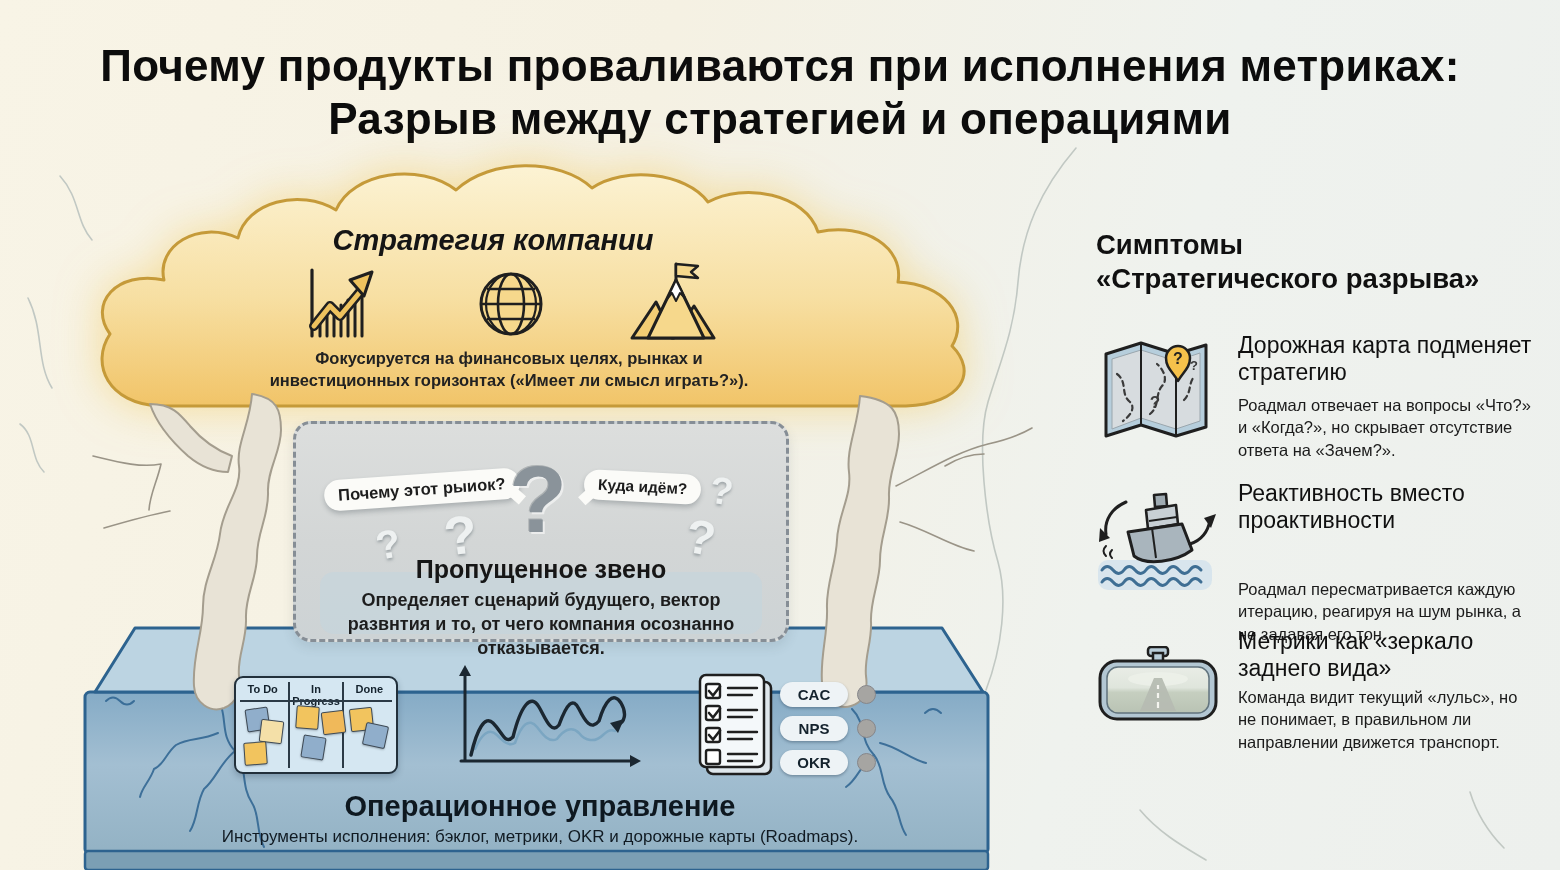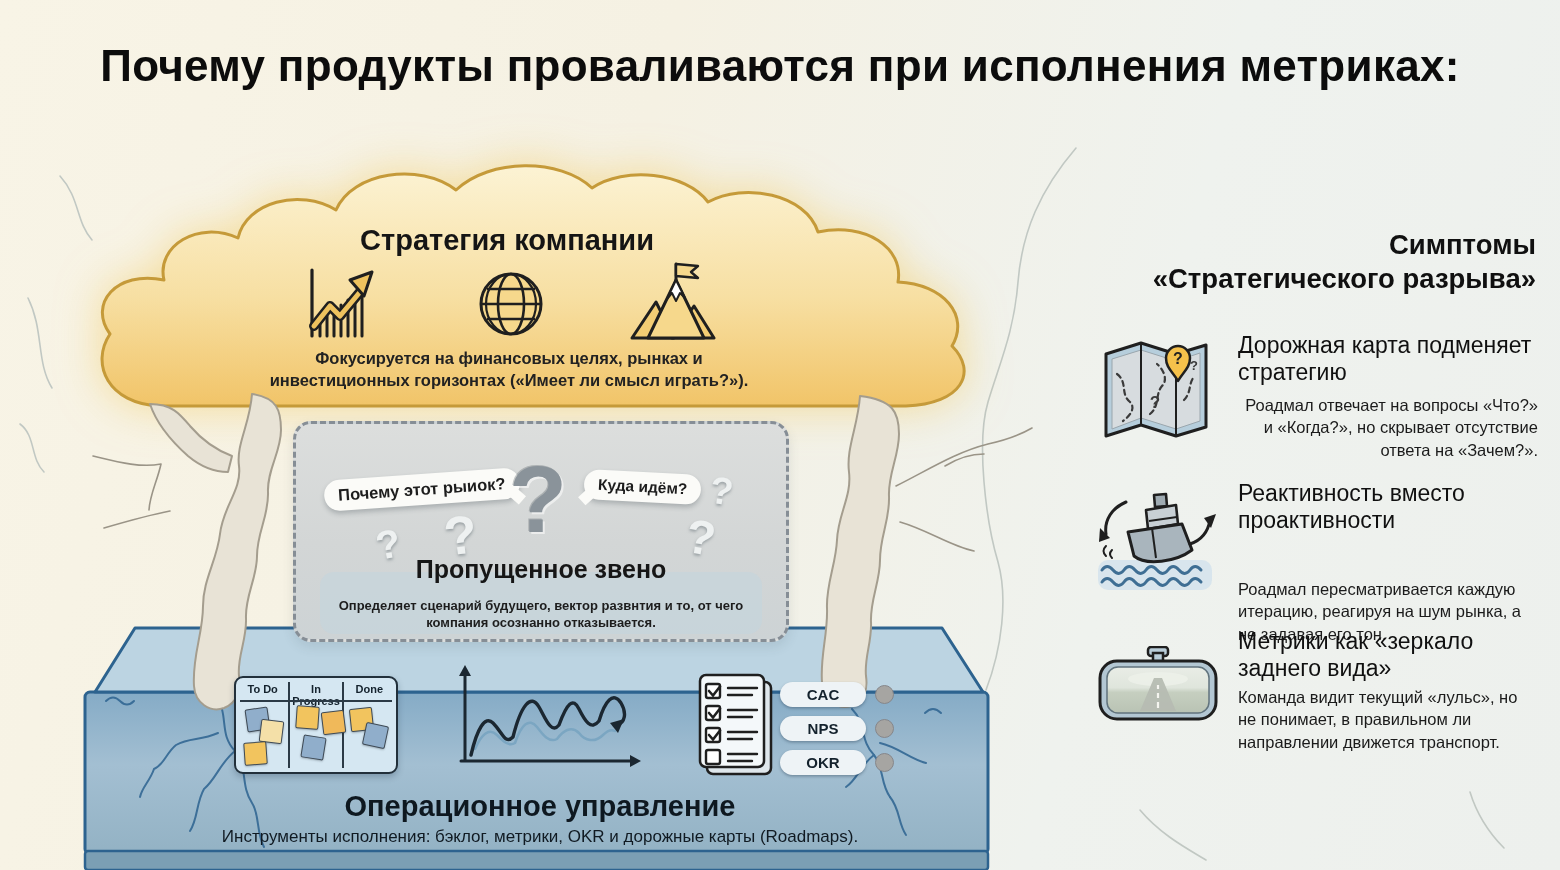--- a/index.html
+++ b/index.html
@@ -17,65 +17,66 @@
     border:3px dashed #868e96;box-shadow:0 5px 12px rgba(60,70,80,.12);}
   .vb-heading{font-size:27px;font-weight:bold;color:#1a1a1a;}
   .bubble{position:absolute;background:#fbfbf8;border-radius:17px;padding:6px 14px;font-size:16.5px;font-weight:bold;
     color:#1d1d1d;box-shadow:0 3px 5px rgba(40,50,60,.25);white-space:nowrap;}
   .bubble .tail{position:absolute;width:11px;height:11px;background:#fbfbf8;transform:rotate(45deg);}
   .bigq{font-size:95px;font-weight:bold;color:#8a939a;line-height:1;
     text-shadow:2px 2px 0 rgba(255,255,255,.55),-1px -1px 0 rgba(95,104,110,.35);}
   .sq{position:absolute;font-weight:bold;color:#eef1f1;text-shadow:0 2px 3px rgba(110,120,126,.55);line-height:1;}
   .vb-sub{font-size:25px;font-weight:bold;color:#161616;}
   .vb-panel{position:absolute;left:24px;top:148px;width:442px;height:62px;border-radius:14px;background:rgba(195,214,223,.55);}
-  .vb-desc{font-size:13px;font-weight:bold;line-height:1.34;color:#1d1d1d;margin-top:9px;}
+  .vb-desc{font-size:18px;font-weight:bold;line-height:1.34;color:#1d1d1d;}
   .ops-heading{font-size:29px;font-weight:bold;color:#0e1820;}
   .ops-desc{font-size:17px;color:#101a22;}
   .kb{left:234px;top:676px;width:160px;height:94px;background:#d5e7f2;border:2.5px solid #22303b;border-radius:9px;box-shadow:0 3px 6px rgba(20,40,60,.25);}
   .kb-head{position:absolute;top:0;left:0;width:100%;height:22px;display:flex;}
   .kb-head span{flex:1;text-align:center;font-size:11px;font-weight:bold;color:#14222d;padding-top:5px;}
   .kb-vline{position:absolute;top:4px;bottom:4px;width:2px;background:#2b3a46;}
   .kb-hline{position:absolute;left:4px;right:4px;top:22px;height:2px;background:#2b3a46;}
   .note{position:absolute;width:21px;height:21px;border:1.8px solid #3e4a55;border-radius:2px;box-shadow:0 1px 2px rgba(30,40,50,.3);}
   .badge-row{display:flex;align-items:center;margin-bottom:9px;}
-  .pill{min-width:50px;text-align:center;background:#eef3f6;border-radius:14px;padding:4px 18px;font-size:15px;font-weight:bold;color:#14222d;box-shadow:0 1.5px 3px rgba(20,40,60,.35);}
+  .pill{min-width:50px;text-align:center;background:#eef3f6;border-radius:14px;padding:4px 9px;font-size:15px;font-weight:bold;color:#14222d;box-shadow:0 1.5px 3px rgba(20,40,60,.35);}
   .dot{width:17px;height:17px;border-radius:50%;background:#a6a5a2;border:1.5px solid #86868a;margin-left:9px;}
-  .sym-h{font-size:27.5px;font-weight:bold;line-height:1.25;color:#101010;text-align:right;}
+  .sym-h{font-size:27.5px;font-weight:bold;line-height:1.25;color:#101010;}
   .sym-t{font-size:23px;font-weight:normal;line-height:1.18;color:#101010;}
   .sym-b{font-size:16.5px;line-height:1.35;color:#1b1b1b;font-weight:bold;}
 </style>
 </head>
 <body>
 
 <div id="stage">
 
   <svg class="abs" style="left:0;top:0;" width="1560" height="870" viewBox="0 0 1560 870">
     <g fill="none" stroke="#c1c8c3" stroke-width="1.6" stroke-linecap="round">
       <path d="M1076 148 C1040 190 1022 232 1018 282 C1014 332 1000 362 988 402 C976 442 986 522 998 562 C1008 598 1002 648 986 690"></path>
       <path d="M28 298 C44 330 36 362 52 388"></path>
       <path d="M20 424 C36 436 30 458 44 472"></path>
       <path d="M60 176 C80 198 76 222 92 240"></path>
       <path d="M1140 810 C1160 834 1186 848 1206 860"></path>
       <path d="M1470 792 C1478 818 1492 836 1504 848"></path>
     </g>
   </svg>
 
   <div class="abs title-line" style="top:40px;">Почему продукты проваливаются при исполнения метриках:</div>
+  <div class="abs title-line" style="top:93px;">Разрыв между стратегией и операциями</div>
 
   <svg class="abs cloud-svg" style="left:80px;top:158px;" width="935" height="268" viewBox="0 0 935 268">
     <defs>
       <linearGradient id="cg" x1="0" y1="0" x2="0" y2="1">
         <stop offset="0%" stop-color="#fcf3d4"></stop>
         <stop offset="55%" stop-color="#f7dfa2"></stop>
         <stop offset="100%" stop-color="#f1c468"></stop>
       </linearGradient>
     </defs>
     <path d="M80 248 C28 246 10 206 30 176 C8 146 36 112 84 122 C76 88 118 62 158 80 C166 44 220 30 256 52 C272 14 340 4 376 32 C410 0 480 0 512 30 C544 8 606 14 628 44 C664 24 726 36 738 74 C786 64 824 90 818 124 C864 126 890 158 872 188 C898 214 882 246 826 248 Z" fill="url(#cg)" stroke="#c59a39" stroke-width="3" stroke-linejoin="round"></path>
   </svg>
-  <div class="abs ctr cloud-heading" style="left:267px;top:224px;width:480px;">Стратегия компании</div>
+  <div class="abs ctr cloud-heading" style="left:253px;top:224px;width:480px;font-style:italic;">Стратегия компании</div>
 
   <svg class="abs" style="left:300px;top:264px;" width="78" height="78" viewBox="0 0 78 78">
     <g stroke="#1f1f1f" stroke-linecap="round">
       <path d="M12 6 V72" stroke-width="3.2" fill="none"></path>
       <path d="M20 72 V58 M27 72 V52 M34 72 V47 M41 72 V41 M48 72 V36 M55 72 V30 M62 72 V24" stroke-width="3" fill="none"></path>
     </g>
     <path d="M14 62 L30 42 L40 52 L60 28" fill="none" stroke="#1f1f1f" stroke-width="10" stroke-linejoin="round" stroke-linecap="round"></path>
     <path d="M14 62 L30 42 L40 52 L60 28" fill="none" stroke="#eec25e" stroke-width="5" stroke-linejoin="round" stroke-linecap="round"></path>
     <polygon points="72,8 50,16 64,32" fill="#eec25e" stroke="#1f1f1f" stroke-width="3" stroke-linejoin="round"></polygon>
   </svg>
@@ -230,21 +231,21 @@
       <path d="M17 38 C28 46 20 58 30 66 C36 72 30 80 23 85"></path>
       <path d="M50 78 C60 70 55 58 62 50 C68 44 64 34 57 28"></path>
       <path d="M84 64 C92 56 88 46 95 40"></path>
     </g>
     <text x="55" y="72" font-size="17" font-weight="bold" fill="#3a3a3a" text-anchor="middle">?</text>
     <text x="94" y="34" font-size="13" font-weight="bold" fill="#3a3a3a" text-anchor="middle">?</text>
     <path d="M66 22 A12 12 0 1 1 90 22 C90 32 83 36 78 45 C73 36 66 32 66 22 Z" fill="#f5c14b" stroke="#1f1f1f" stroke-width="2.5" stroke-linejoin="round"></path>
     <text x="78" y="28" font-size="16" font-weight="bold" fill="#222" text-anchor="middle">?</text>
   </svg>
   <div class="abs sym-t" style="left:1238px;top:332px;width:300px;">Дорожная карта подменяет стратегию</div>
-  <div class="abs sym-b" style="left:1238px;top:394px;width:300px;font-weight:normal;text-align:right;">Роадмал отвечает на вопросы «Что?» и «Когда?», но скрывает отсутствие ответа на «Зачем?».</div>
+  <div class="abs sym-b" style="left:1238px;top:394px;width:300px;font-weight:normal;">Роадмал отвечает на вопросы «Что?» и «Когда?», но скрывает отсутствие ответа на «Зачем?».</div>
 
   <svg class="abs" style="left:1096px;top:490px;" width="120" height="105" viewBox="0 0 120 105">
     <rect x="2" y="70" width="114" height="30" rx="10" fill="#d4e3ec" opacity=".85"></rect>
     <g fill="none" stroke="#3f6f94" stroke-width="3" stroke-linecap="round">
       <path d="M6 80 q5 -7 11 0 t11 0 t11 0 t11 0 t11 0 t11 0 t11 0 t11 0 t11 0"></path>
       <path d="M6 92 q5 -7 11 0 t11 0 t11 0 t11 0 t11 0 t11 0 t11 0 t11 0 t11 0"></path>
     </g>
     <polygon points="58,5 70,4 71,16 59,17" fill="#9fabb2" stroke="#1f1f1f" stroke-width="2.6" stroke-linejoin="round"></polygon>
     <polygon points="50,20 80,15 82,34 52,39" fill="#c8d0d5" stroke="#1f1f1f" stroke-width="2.6" stroke-linejoin="round"></polygon>
     <path d="M53 31 L81 27" stroke="#1f1f1f" stroke-width="2" fill="none"></path>

